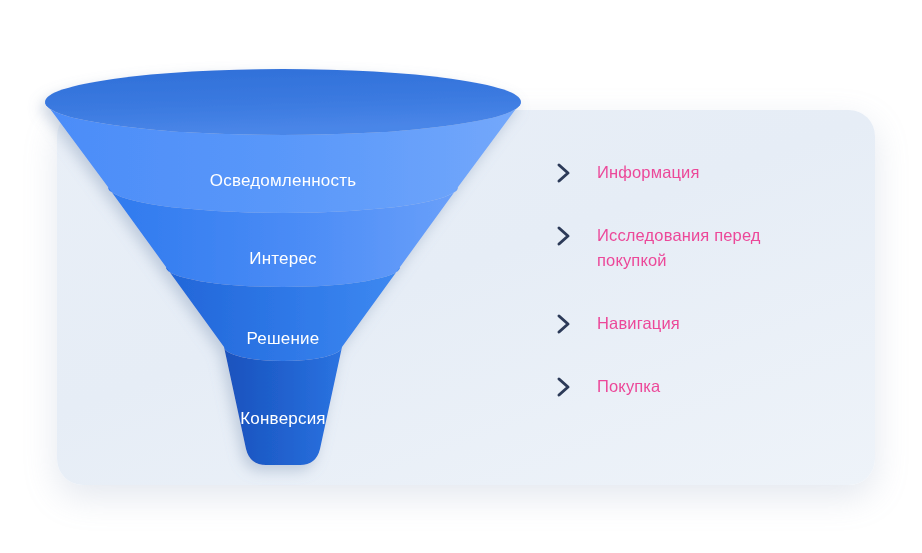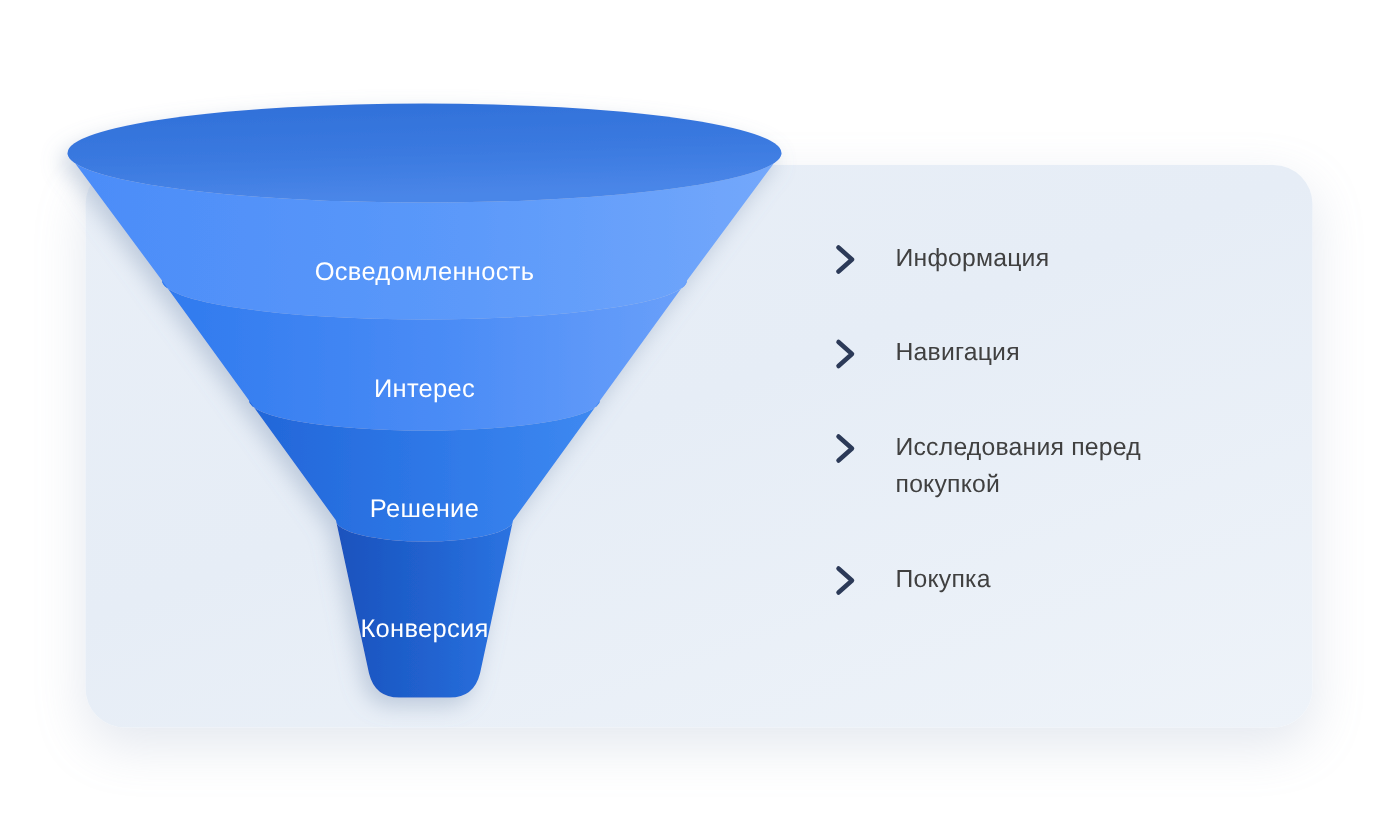--- a/index.html
+++ b/index.html
@@ -53,21 +53,21 @@
   }
   .row:last-child{margin-bottom:12px;}
   .chev{
     flex:0 0 auto;
     width:22px;height:24px;
     margin-right:22px;
     margin-top:1px;
   }
   .chev svg{display:block;}
   .row-label{
-    color:#404040;
+    color:#ec4899;
     font-size:16.5px;
     line-height:25px;
     letter-spacing:.15px;
     max-width:230px;
   }
 </style>
 </head>
 <body>
 
 <div id="stage">
@@ -155,30 +155,30 @@
       </span>
       <span class="row-label">Информация</span>
     </div>
 
     <div class="row">
       <span class="chev">
         <svg width="22" height="24" viewBox="0 0 22 24" xmlns="http://www.w3.org/2000/svg">
           <path d="M6 4 L15 12 L6 20" fill="none" stroke="#2c3a58" stroke-width="3" stroke-linecap="round" stroke-linejoin="round"></path>
         </svg>
       </span>
-      <span class="row-label">Навигация</span>
+      <span class="row-label">Исследования перед покупкой</span>
     </div>
 
     <div class="row">
       <span class="chev">
         <svg width="22" height="24" viewBox="0 0 22 24" xmlns="http://www.w3.org/2000/svg">
           <path d="M6 4 L15 12 L6 20" fill="none" stroke="#2c3a58" stroke-width="3" stroke-linecap="round" stroke-linejoin="round"></path>
         </svg>
       </span>
-      <span class="row-label">Исследования перед покупкой</span>
+      <span class="row-label">Навигация</span>
     </div>
 
     <div class="row">
       <span class="chev">
         <svg width="22" height="24" viewBox="0 0 22 24" xmlns="http://www.w3.org/2000/svg">
           <path d="M6 4 L15 12 L6 20" fill="none" stroke="#2c3a58" stroke-width="3" stroke-linecap="round" stroke-linejoin="round"></path>
         </svg>
       </span>
       <span class="row-label">Покупка</span>
     </div>

